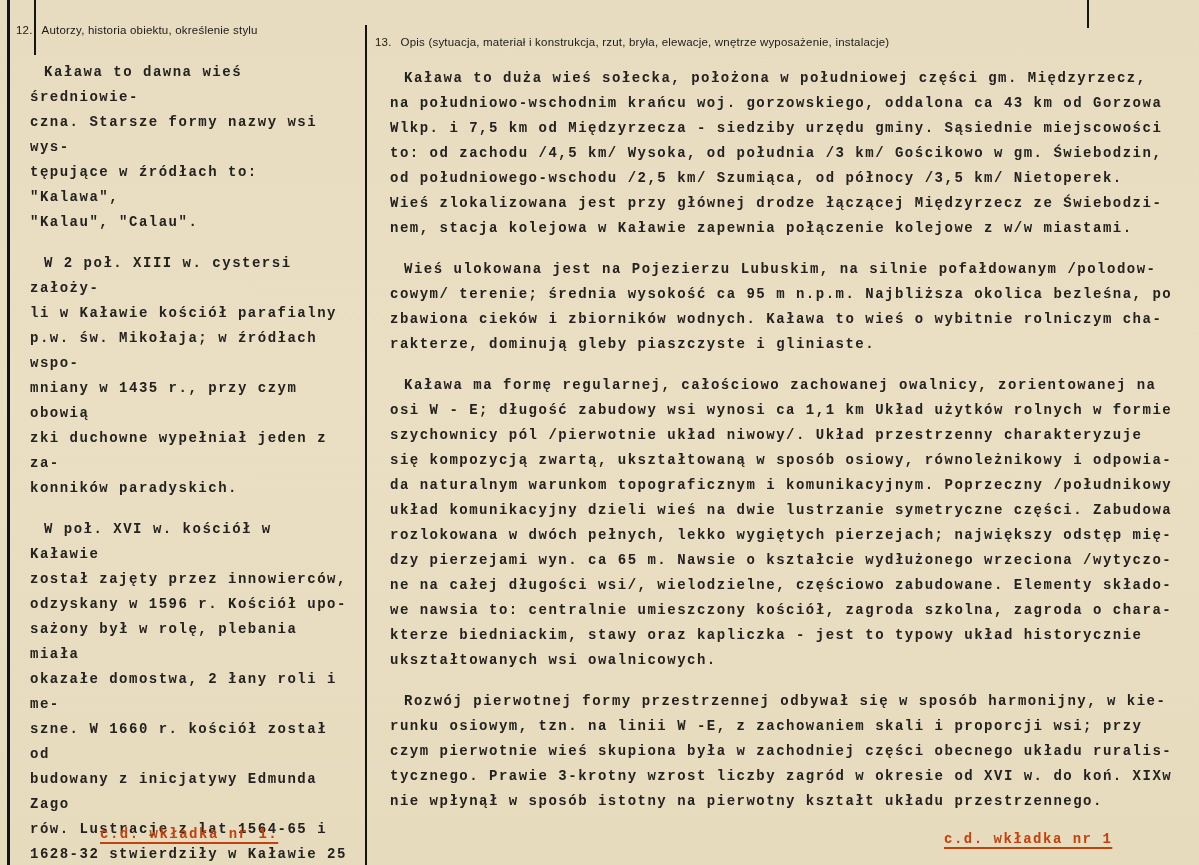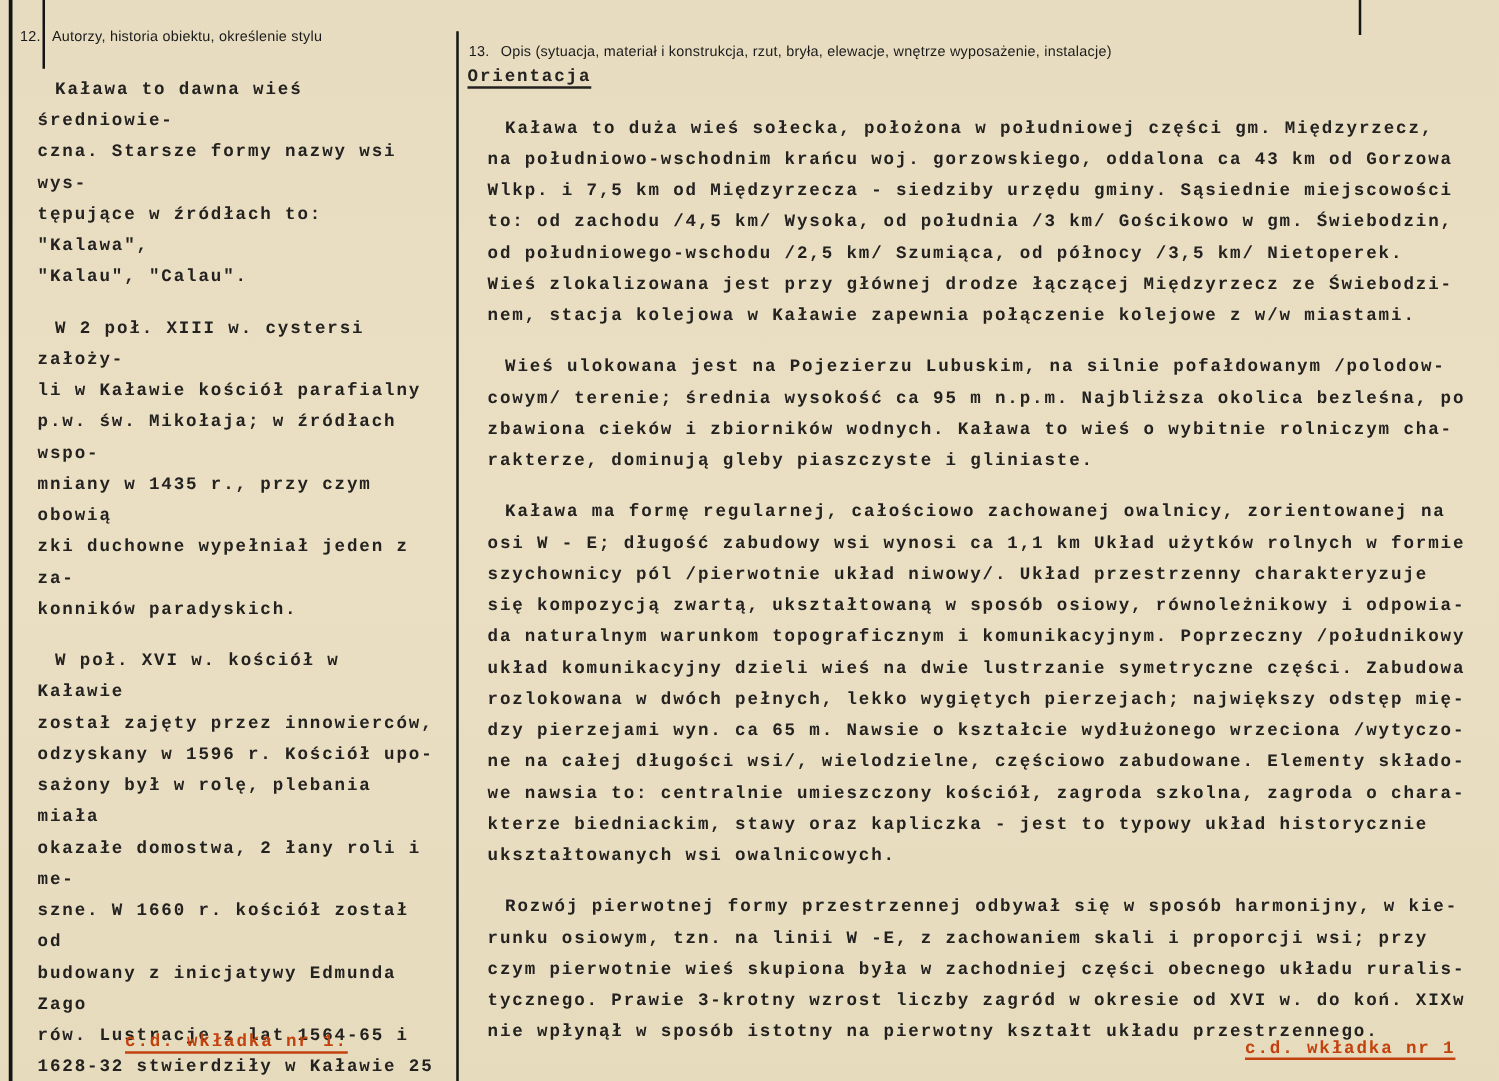--- a/index.html
+++ b/index.html
@@ -73,21 +73,21 @@
     font-weight: bold;
     font-size: 14px;
     letter-spacing: 1.5px;
     color: #c2410c;
     text-decoration: underline;
     text-decoration-thickness: 1.5px;
     text-underline-offset: 4px;
     white-space: nowrap;
   }
   .footer-left  { left: 100px; top: 826px; }
-  .footer-right { left: 996px; top: 831px; }
+  .footer-right { left: 944px; top: 831px; }
 </style>
 </head>
 <body>
 
 <div class="vrule" style="left:7px; top:0; width:3px; height:865px;"></div>
 <div class="vrule" style="left:34px; top:0; width:2px; height:55px;"></div>
 <div class="vrule" style="left:365px; top:25px; width:2px; height:840px;"></div>
 <div class="vrule" style="left:1087px; top:0; width:2px; height:28px;"></div>
 
 <div class="form-header" style="left:16px; top:24px;">
@@ -119,21 +119,20 @@
 1628-32 stwierdziły w Kaławie 25
 łanów i rodzaj świadczeń /opłaty,
 dary w naturze i rodzaje prac/ na
 rzecz zamku w Międzyrzeczu; przy
 czym sołtys zwolniony był z wszel-
 kich świadczeń.</p>
   <p class="para">Podczas wojny szwedzkiej w 1655</p>
 </div>
 
 <div class="col col-right typed">
-  <div class="section-heading">Orientacja</div>
   <p class="para">Kaława to duża wieś sołecka, położona w południowej części gm. Międzyrzecz,
 na południowo-wschodnim krańcu woj. gorzowskiego, oddalona ca 43 km od Gorzowa
 Wlkp. i 7,5 km od Międzyrzecza - siedziby urzędu gminy. Sąsiednie miejscowości
 to: od zachodu /4,5 km/ Wysoka, od południa /3 km/ Gościkowo w gm. Świebodzin,
 od południowego-wschodu /2,5 km/ Szumiąca, od północy /3,5 km/ Nietoperek.
 Wieś zlokalizowana jest przy głównej drodze łączącej Międzyrzecz ze Świebodzi-
 nem, stacja kolejowa w Kaławie zapewnia połączenie kolejowe z w/w miastami.</p>
   <p class="para">Wieś ulokowana jest na Pojezierzu Lubuskim, na silnie pofałdowanym /polodow-
 cowym/ terenie; średnia wysokość ca 95 m n.p.m. Najbliższa okolica bezleśna, po
 zbawiona cieków i zbiorników wodnych. Kaława to wieś o wybitnie rolniczym cha-

